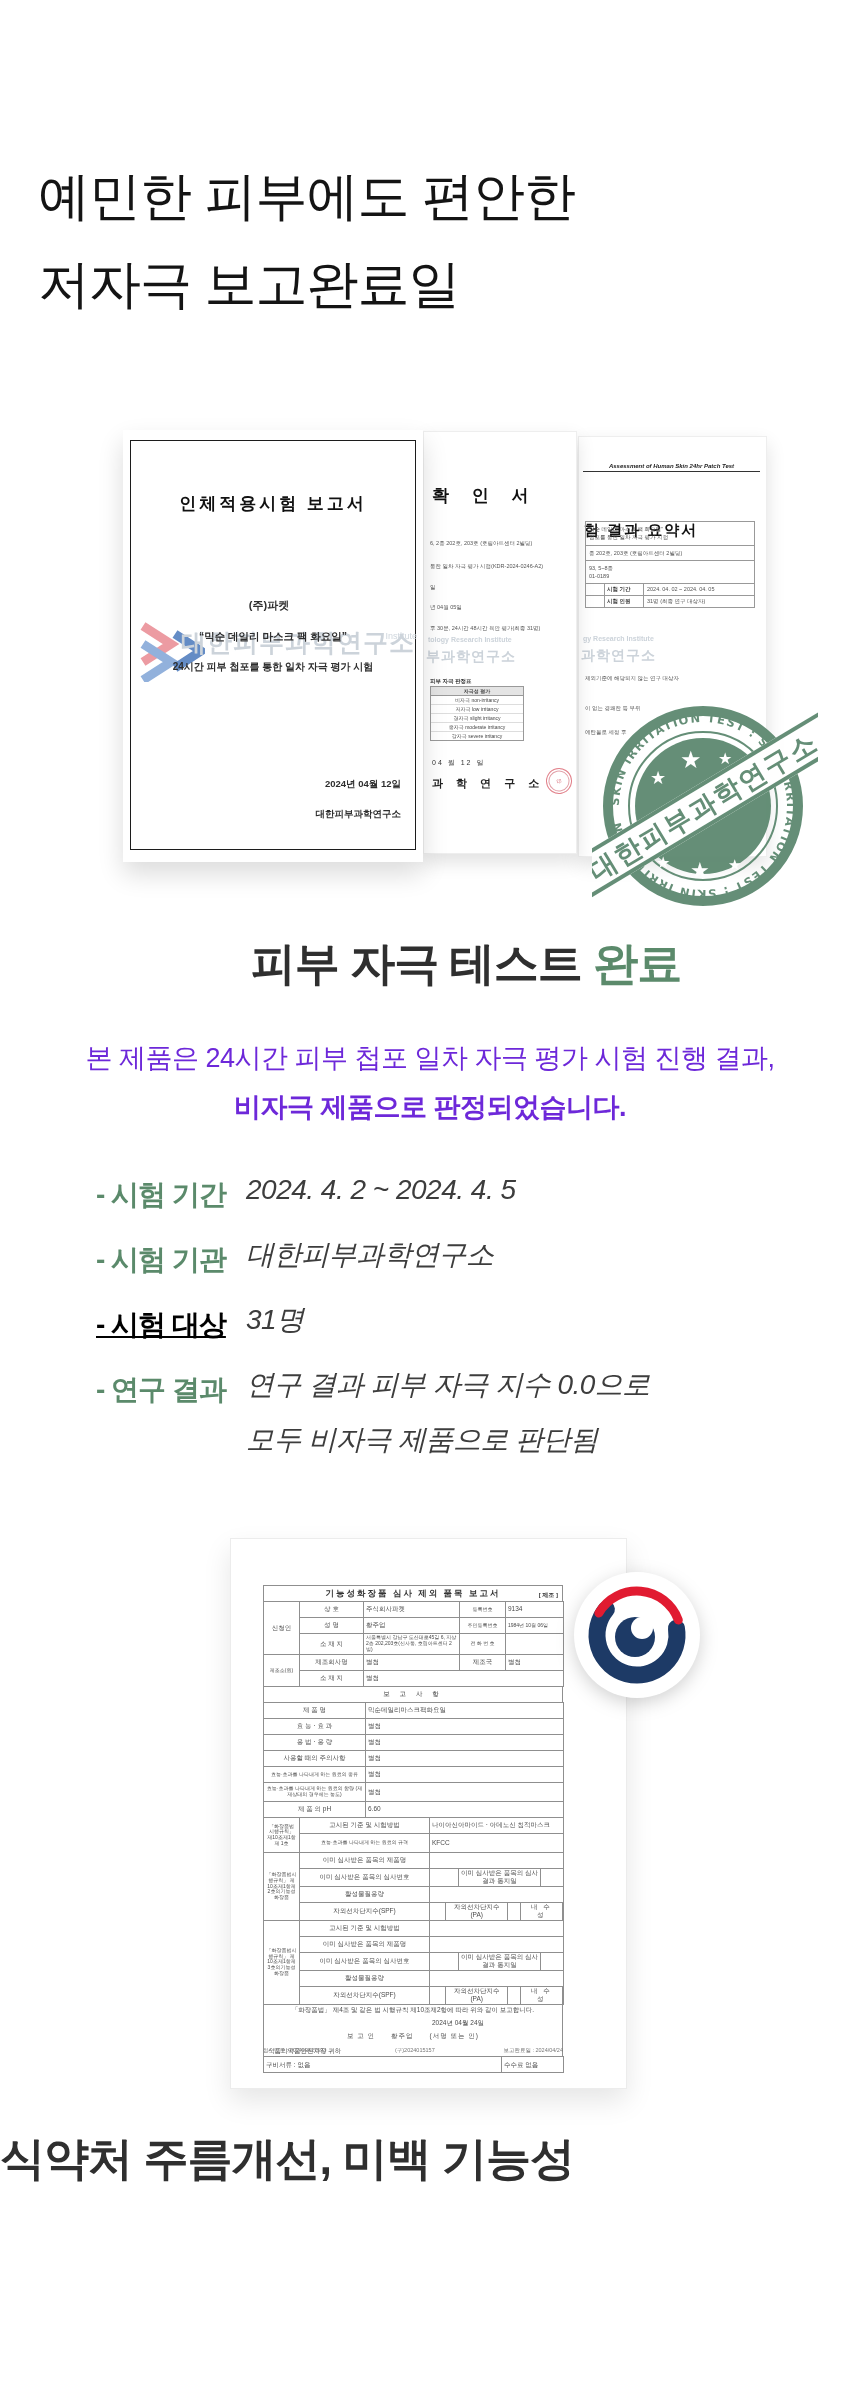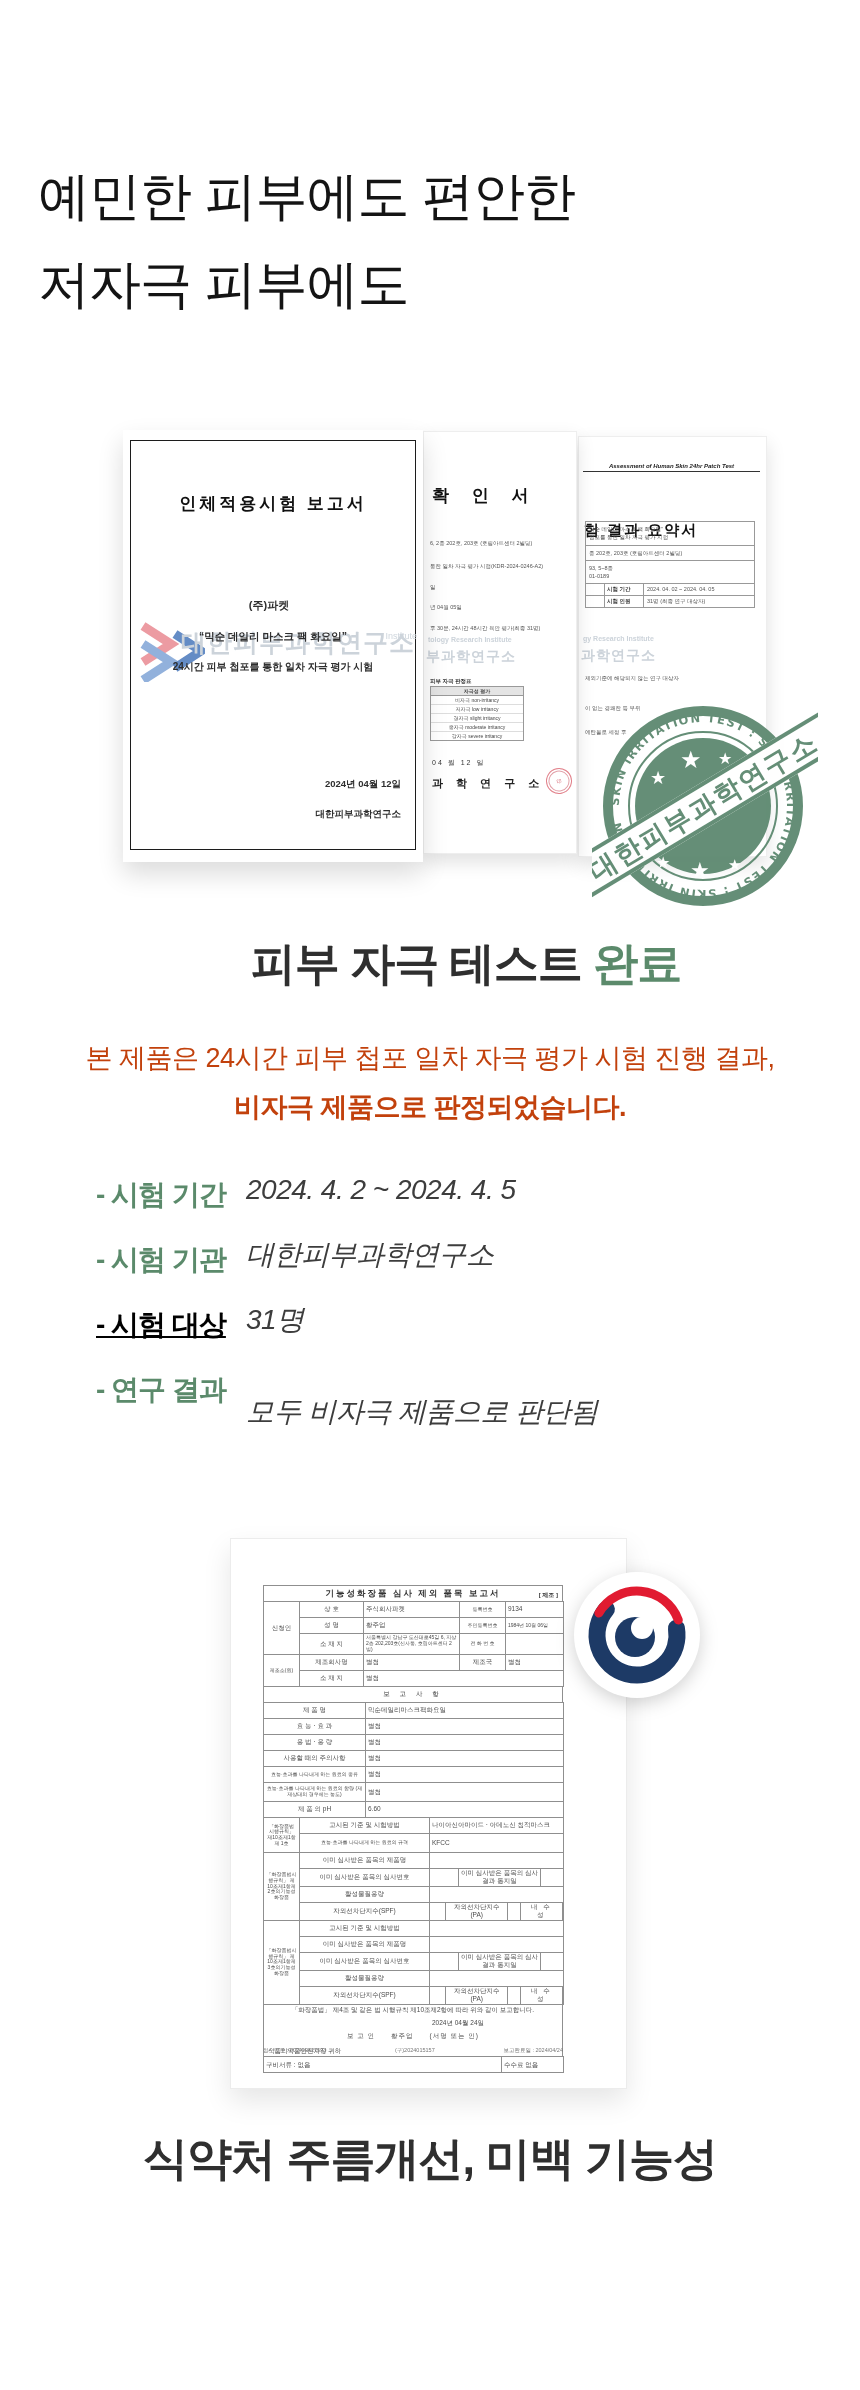--- a/index.html
+++ b/index.html
@@ -52,21 +52,21 @@
   .d3-row .sp{width:18px;border-right:1px solid #999;}
   .d3-row .lb{width:34px;border-right:1px solid #999;font-weight:700;padding:2px 2px;color:#333;white-space:nowrap;}
   .d3-row .vl{flex:1;padding:2px 3px;white-space:nowrap;overflow:hidden;}
   .stamp{position:absolute;left:592px;top:692px;z-index:5;}
   
   .sec-title{position:absolute;left:0;width:860px;text-align:center;font-size:45px;font-weight:600;
              color:#2f2f2f;letter-spacing:-1px;padding-left:36px;}
   .accent{font-weight:700;}
   .sec1-title{top:934px;}
   .sec1-desc{position:absolute;left:0;top:1034px;width:860px;text-align:center;font-size:27px;
-             line-height:49px;color:#c2410c;letter-spacing:-0.5px;}
+             line-height:49px;color:#6d28d9;letter-spacing:-0.5px;}
   .sec1-desc .b{font-weight:700;}
   .list{position:absolute;left:96px;top:1176px;}
   .list .row{display:flex;margin-bottom:27px;}
   .list .lab{width:150px;flex:none;font-size:28px;font-weight:700;letter-spacing:-1px;}
   .list .val{font-size:28px;color:#3d3d3d;letter-spacing:-0.5px;line-height:1.0;font-style:italic;}
   .list .val .l2{margin-top:27px;}
   
   .mfds-page{position:absolute;left:230px;top:1538px;width:395px;height:549px;background:#fff;
              border:1px solid #ececec;box-shadow:0 12px 26px rgba(0,0,0,.10);z-index:1;}
   .mtwrap{position:absolute;left:32px;top:47px;width:300px;}
@@ -88,31 +88,31 @@
   .decl .dd4{text-align:left;margin-top:6px;padding-left:2px;}
   .mfds-footer{position:absolute;left:32px;top:508px;width:300px;display:flex;
                justify-content:space-between;font-size:5.5px;color:#777;}
   
   .badge{position:absolute;left:572px;top:1571px;z-index:6;filter:drop-shadow(0 5px 9px rgba(0,0,0,.18));}
   .badge-label{position:absolute;left:447px;top:1690px;width:400px;text-align:center;z-index:6;
                font-size:34px;font-weight:600;color:#3f3f3f;letter-spacing:0.5px;
                text-shadow:-3px -3px 0 #fff,3px -3px 0 #fff,-3px 3px 0 #fff,3px 3px 0 #fff,
                            0 -4px 0 #fff,0 4px 0 #fff,-4px 0 0 #fff,4px 0 0 #fff;}
   
-  .sec2-title{position:absolute;left:0;top:2120px;width:860px;text-align:center;font-size:45px;
+  .sec2-title{position:absolute;left:0;top:2120px;width:860px;text-align:left;font-size:45px;
               font-weight:600;color:#2f2f2f;letter-spacing:-1px;line-height:78px;}
 </style>
 </head>
 <body>
 
 <div class="canvas">
 
   <div class="hero">
     <div>예민한 피부에도 편안한</div>
-    <div>저자극 피부에도</div>
+    <div>저자극 보고완료일</div>
   </div>
 
   <div class="doc doc3">
     <div class="d3-hd">Assessment of Human Skin 24hr Patch Test</div>
     <div class="d3-title">험 결과 요약서</div>
     <div class="d3-box">
       <div class="d3-cell">
         <div>익순 데일리 마스크 팩 화요일”</div>
           <div>첩포를 통한 일차 자극 평가 시험</div>
       </div>
@@ -225,20 +225,21 @@
       <span class="lab" style="color:#5b8a6b;">- 시험 기관</span>
       <span class="val">대한피부과학연구소</span>
     </div>
     <div class="row">
       <span class="lab" style="color:#000000;text-decoration:underline;">- 시험 대상</span>
       <span class="val">31명</span>
     </div>
     <div class="row">
       <span class="lab" style="color:#5b8a6b;">- 연구 결과</span>
       <span class="val">
+        <div>연구 결과 피부 자극 지수 0.0으로</div>
         <div class="l2">모두 비자극 제품으로 판단됨</div>
       </span>
     </div>
   </div>
 
   <div class="mfds-page">
     <div class="mtwrap">
       <table class="mt t0">
         <tbody>
             <tr>

